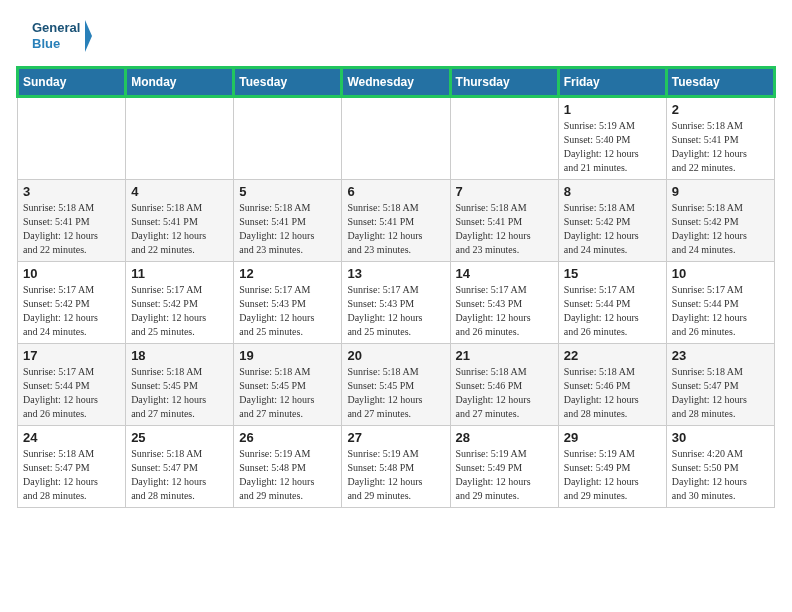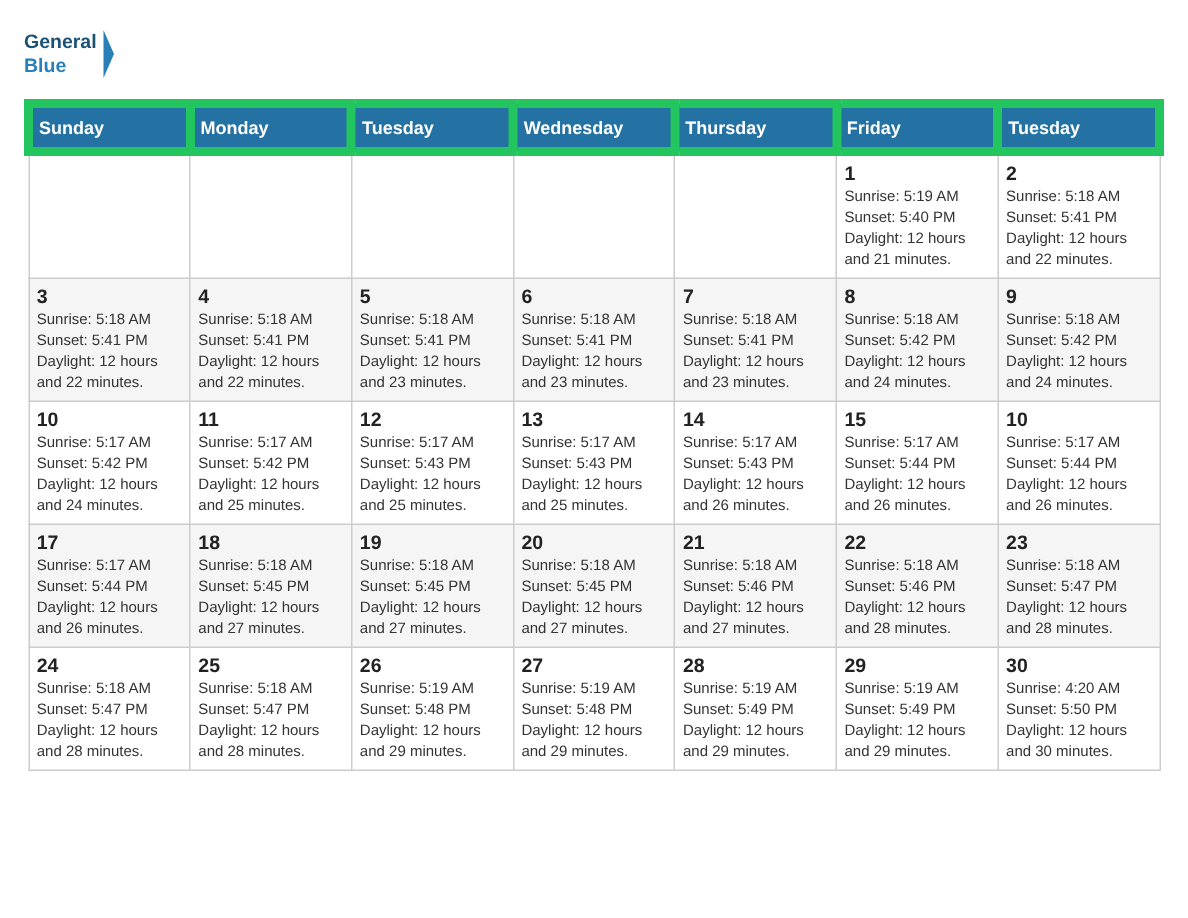--- a/index.html
+++ b/index.html
@@ -13,20 +13,21 @@
     .header {
       display: flex;
       justify-content: space-between;
       align-items: flex-start;
       margin-bottom: 10px;
     }
     .logo {
       display: flex;
       align-items: center;
       gap: 4px;
+      margin-left: 16px;
     }
     .title-block {
       text-align: right;
     }
     .month-title {
       font-size: 36px;
       font-weight: normal;
       color: #333;
     }
     .location-title {
@@ -38,21 +39,21 @@
       border-collapse: collapse;
       table-layout: fixed;
     }
     thead th {
       background: #2471a3;
       color: #fff;
       font-size: 12px;
       font-weight: bold;
       padding: 6px 4px;
       text-align: left;
-      border: 6px solid #22c55e;
+      border: 3px solid #22c55e;
     }
     tbody td {
       vertical-align: top;
       border: 1px solid #ccc;
       padding: 4px 5px;
       font-size: 10px;
       color: #333;
       height: 80px;
       background: #fff;
     }
@@ -63,20 +64,21 @@
       font-size: 13px;
       font-weight: bold;
       color: #222;
       display: block;
       margin-bottom: 2px;
     }
     .day-info {
       font-size: 10px;
       line-height: 1.4;
       color: #333;
+      font-family: Liberation Serif, serif;
     }
     .empty-cell {
       background: #fff !important;
     }
   </style>
 </head>
 <body>
 
 <div class="header">
   <div class="logo">

